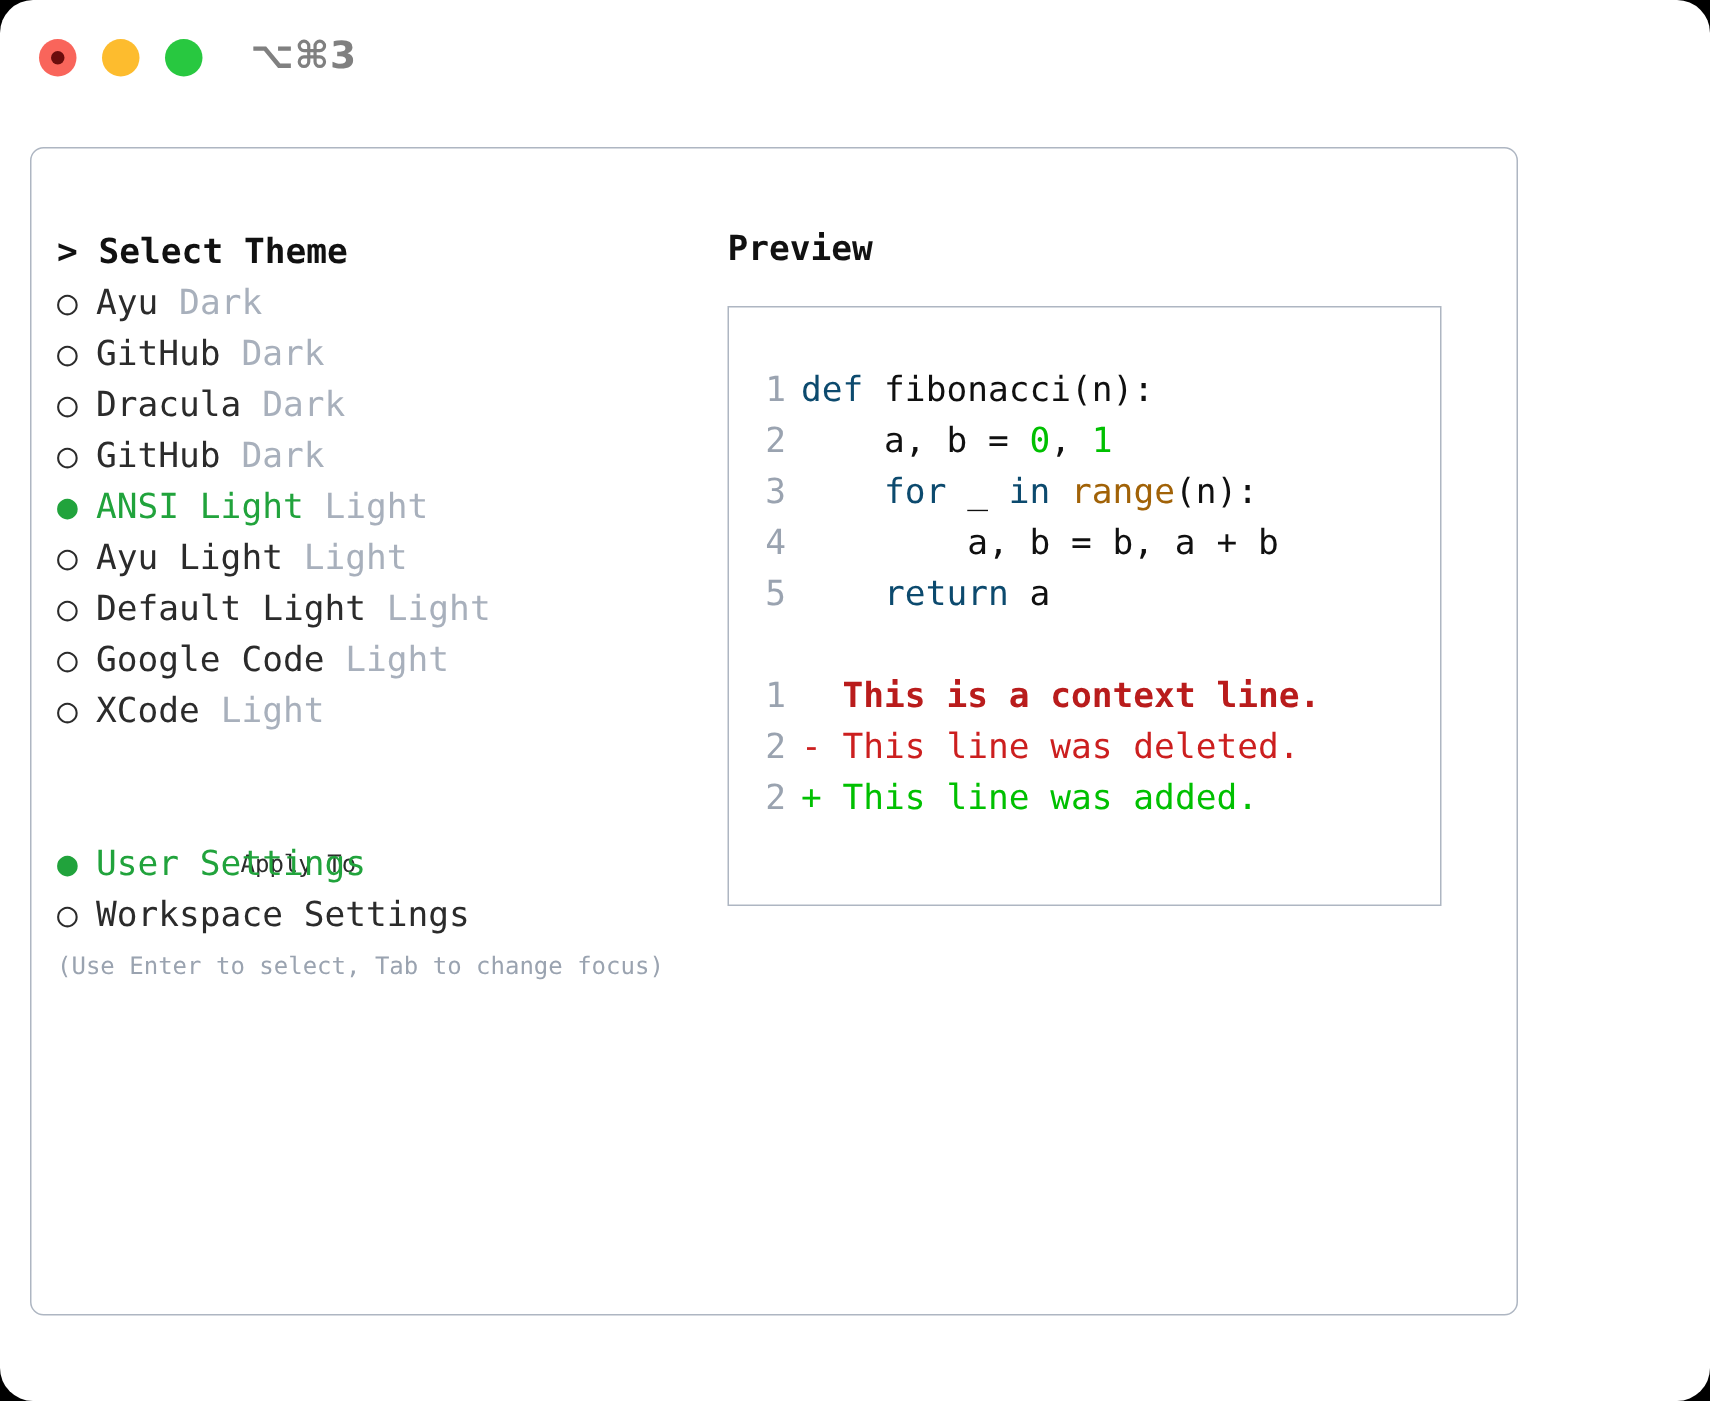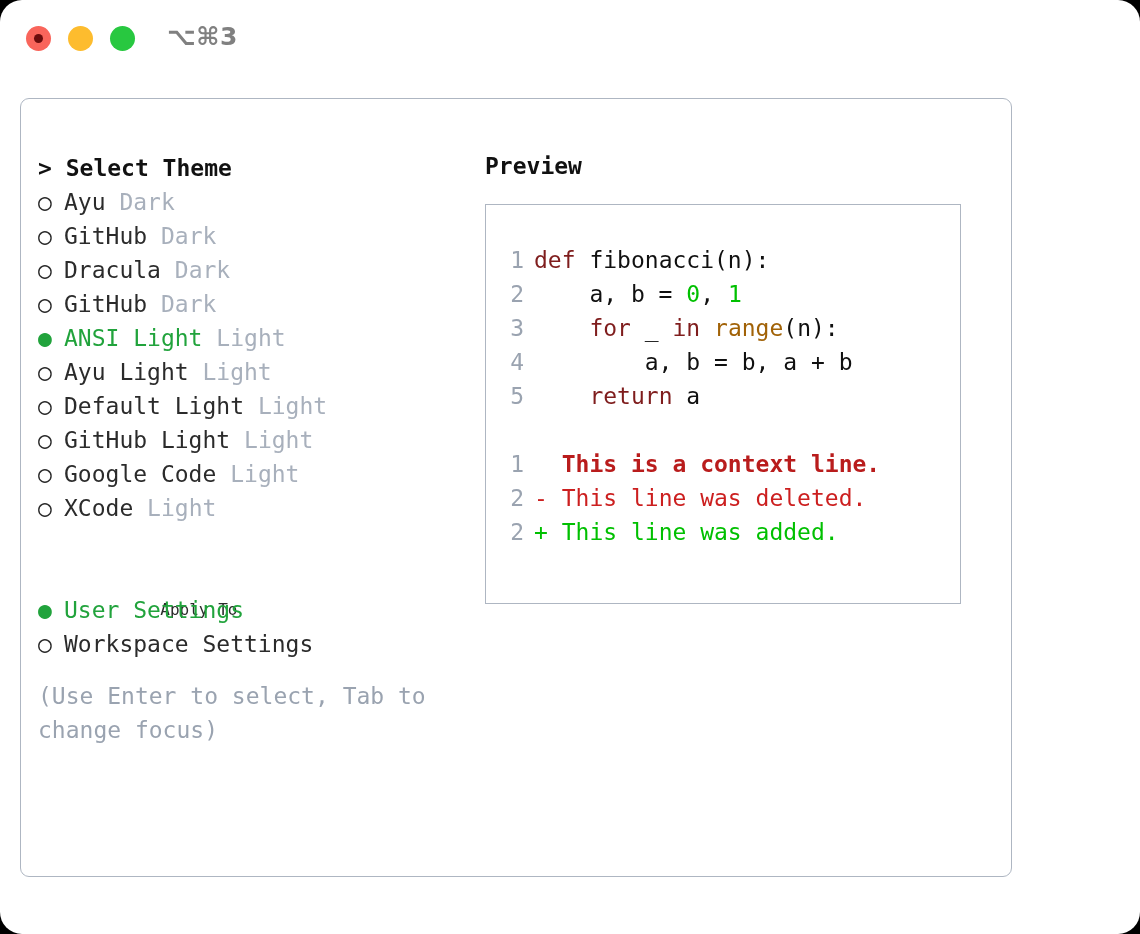--- a/index.html
+++ b/index.html
@@ -125,26 +125,25 @@
     line-height: 34px;
     height: 34px;
     white-space: pre;
     color: #2b2b2b;
   }
 
   .spacer-row { height: 34px; }
 
   .hint {
     font-family: "DejaVu Sans Mono", monospace;
-    font-size: 23px;
+    font-size: 16px;
     line-height: 34px;
     color: #9aa3b0;
     width: 412px;
     white-space: pre-wrap;
-    margin-top: 18px;
   }
 
   
   .right-col {
     position: absolute;
     left: 464px;
     top: 52px;
     width: 500px;
   }
   .preview-title {
@@ -176,21 +175,21 @@
     height: 34px;
     white-space: pre;
   }
   .lineno {
     display: inline-block;
     width: 26px;
     text-align: right;
     color: #9aa3b0;
     margin-right: 10px;
   }
-  .tok-kw   { color: #7f1d1d; }
+  .tok-kw   { color: #0c4a6e; }
   .tok-fn   { color: #a16207; }
   .tok-num  { color: #00c000; }
   .tok-txt  { color: #101010; }
   .diff-ctx { color: #b91c1c; font-weight: bold; }
   .diff-del { color: #cc1f1f; }
   .diff-add { color: #00c000; }
   .code-gap { height: 34px; }
 </style>
 </head>
 <body>
@@ -212,21 +211,20 @@
       <div class="left-col">
         <div class="mono-row header-row">&gt; Select Theme</div>
         <div id="theme-list">
             <div class="mono-row"><span class="bullet">○</span><span>Ayu</span><span> </span><span class="dim">Dark</span></div>
             <div class="mono-row"><span class="bullet">○</span><span>GitHub</span><span> </span><span class="dim">Dark</span></div>
             <div class="mono-row"><span class="bullet">○</span><span>Dracula</span><span> </span><span class="dim">Dark</span></div>
             <div class="mono-row"><span class="bullet">○</span><span>GitHub</span><span> </span><span class="dim">Dark</span></div>
             <div class="mono-row"><span class="bullet sel">●</span><span class="sel">ANSI Light</span><span> </span><span class="dim">Light</span></div>
             <div class="mono-row"><span class="bullet">○</span><span>Ayu Light</span><span> </span><span class="dim">Light</span></div>
             <div class="mono-row"><span class="bullet">○</span><span>Default Light</span><span> </span><span class="dim">Light</span></div>
-            <div class="mono-row"><span class="bullet">○</span><span>GitHub Light</span><span> </span><span class="dim">Light</span></div>
             <div class="mono-row"><span class="bullet">○</span><span>Google Code</span><span> </span><span class="dim">Light</span></div>
             <div class="mono-row"><span class="bullet">○</span><span>XCode</span><span> </span><span class="dim">Light</span></div>
           </div>
 
         <div class="spacer-row"></div>
 
         <div class="group-label">
           <span class="bullet"> </span><span>Apply To</span>
         </div>
         <div id="apply-list">

